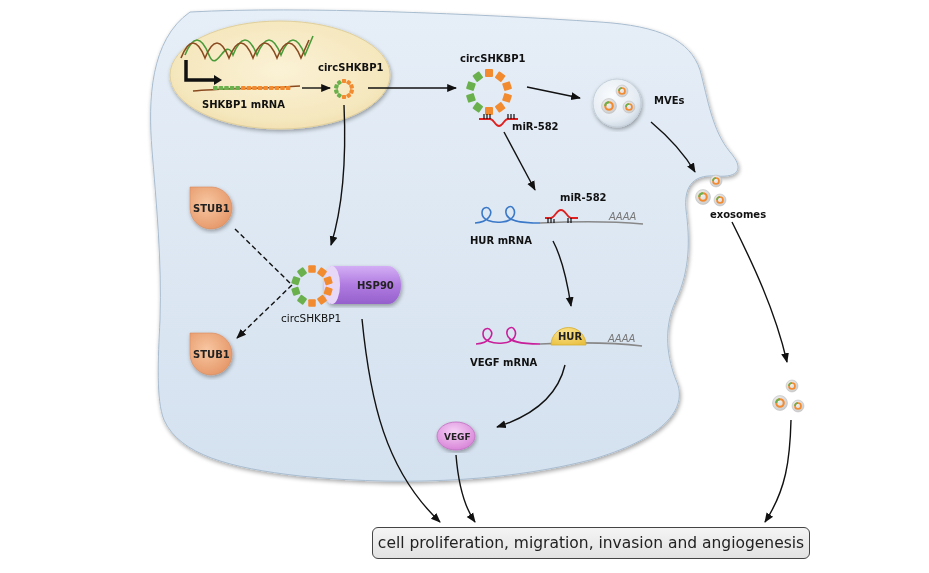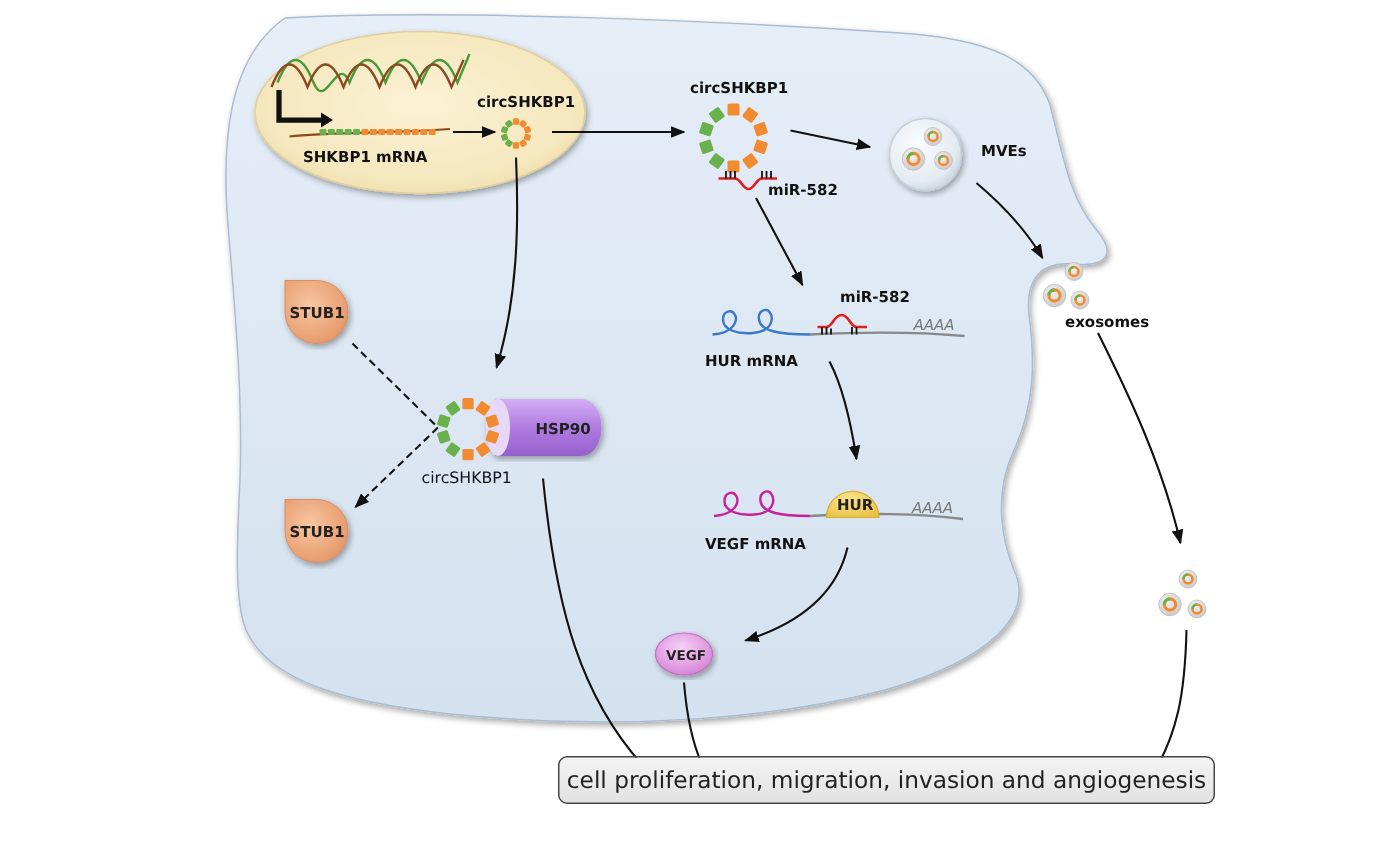--- a/index.html
+++ b/index.html
@@ -3,21 +3,21 @@
 <meta charset="utf-8">
 <style>
   html, body { margin: 0; padding: 0; background: #ffffff; }
   body { width: 929px; height: 573px; position: relative; overflow: hidden;
          font-family: "Liberation Sans", "DejaVu Sans", sans-serif; }
   #stage { position: absolute; left: 0; top: 0; width: 929px; height: 573px; }
   .lbl { font-family: "DejaVu Sans", "Liberation Sans", sans-serif; font-size: 10px; fill: #111; font-weight: bold; }
   .lbl-n { font-family: "DejaVu Sans", "Liberation Sans", sans-serif; font-size: 10.5px; fill: #111; }
   .protein-lbl { font-family: "DejaVu Sans", sans-serif; font-size: 10px; font-weight: bold; fill: #222; }
   .polya { font-family: "DejaVu Sans", sans-serif; font-size: 10px; fill: #777; font-style: italic; }
-  .outcome { position: absolute; left: 372px; top: 504px; width: 438px; height: 32px;
+  .outcome { position: absolute; left: 372px; top: 527px; width: 438px; height: 32px;
              border: 1px solid #444; border-radius: 6px;
              background: linear-gradient(#f4f4f4, #e2e2e2);
              display: flex; align-items: center; justify-content: center;
              font-family: "DejaVu Sans", "Liberation Sans", sans-serif; font-size: 15.5px; color: #222; box-sizing: border-box; }
 </style>
 </head>
 <body>
 
 <svg id="stage" width="929" height="573" viewBox="0 0 929 573" xmlns="http://www.w3.org/2000/svg">
   <defs>

